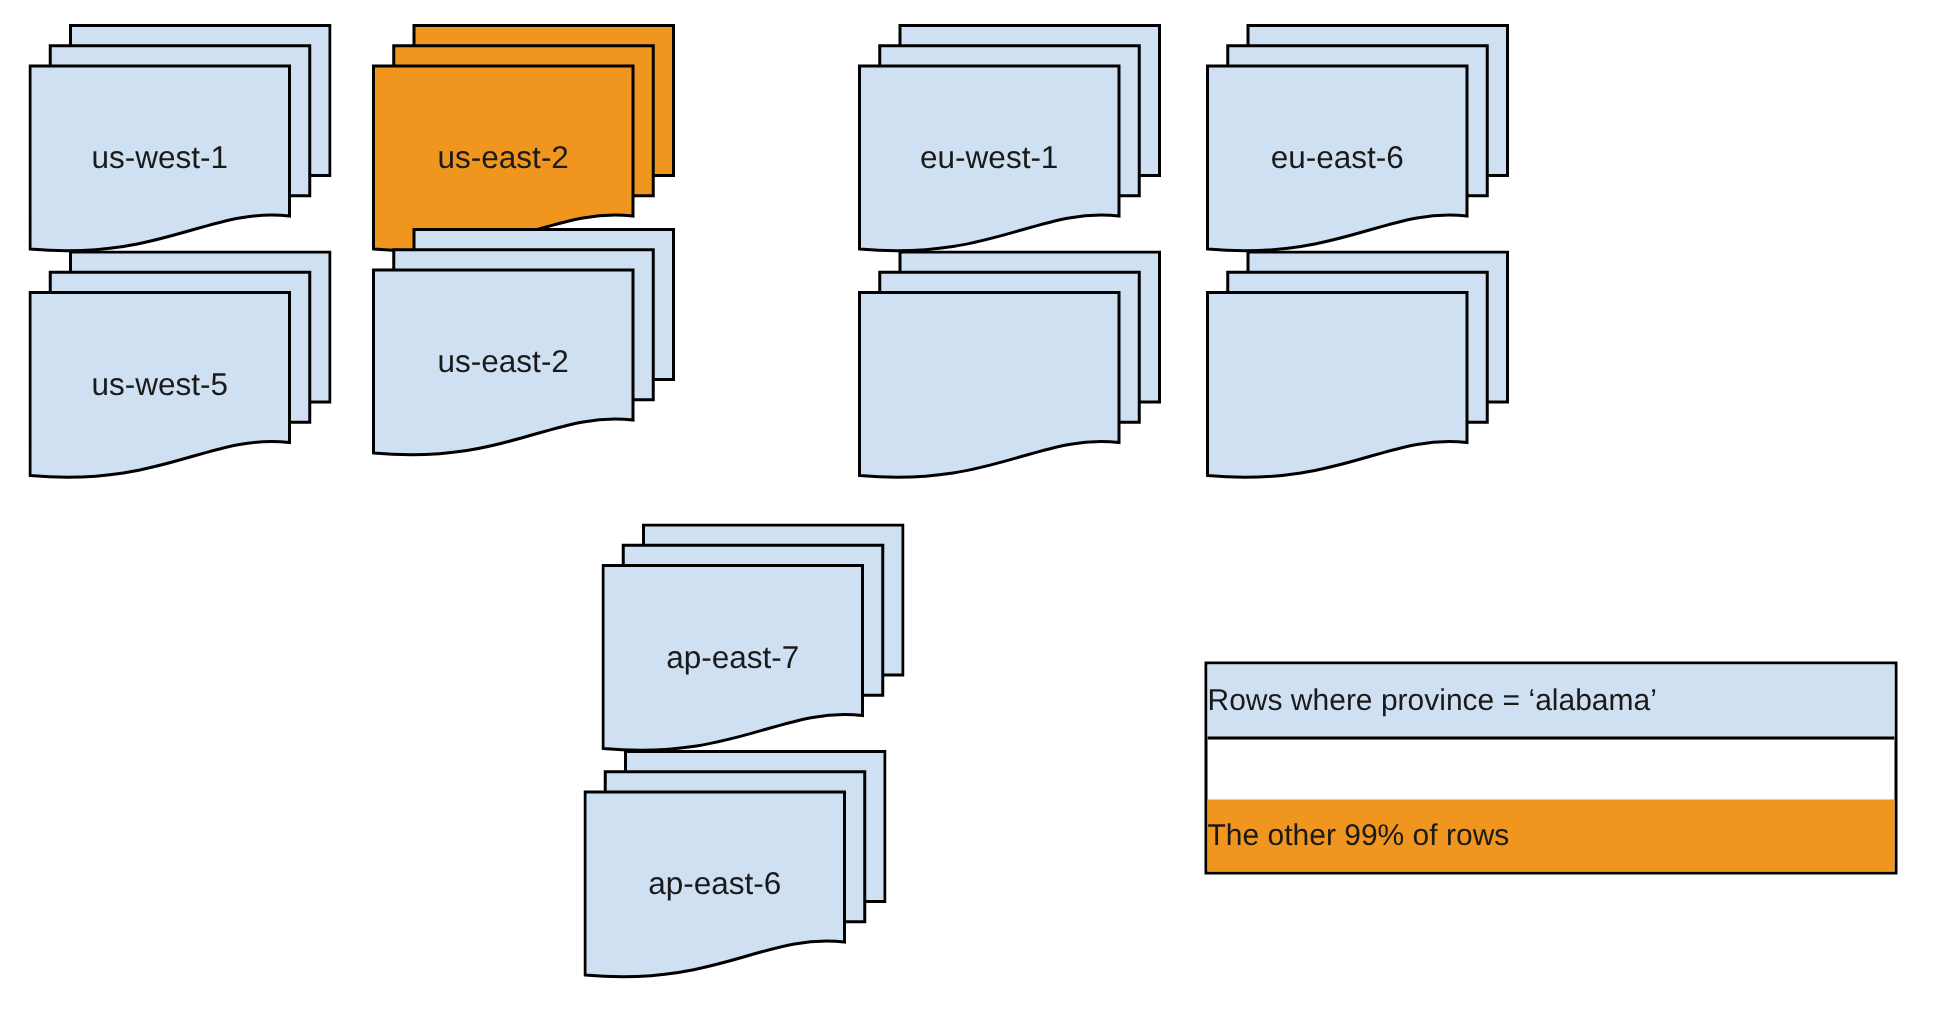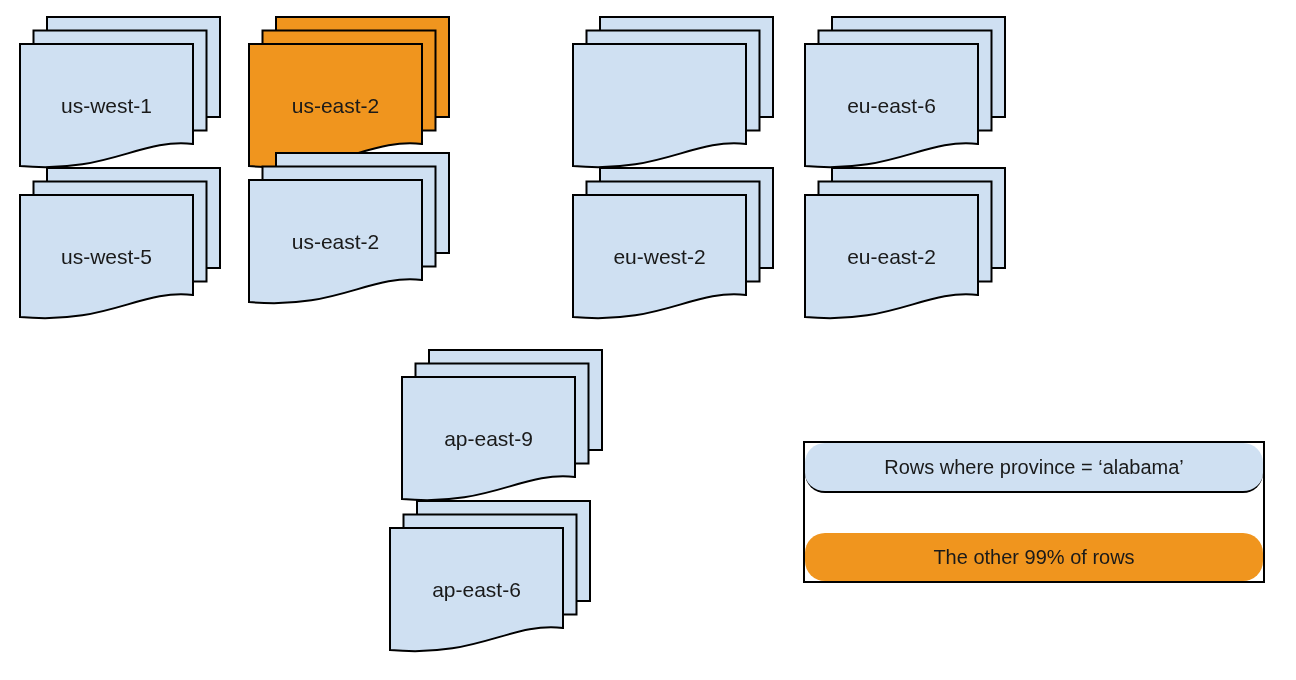--- a/index.html
+++ b/index.html
@@ -52,24 +52,23 @@
     left: 803px; top: 441px;
     width: 462px; height: 142px;
     border: 2px solid var(--outline);
     display: flex;
     flex-direction: column;
   }
   .legend-row {
     flex: 1;
     display: flex;
     align-items: center;
-    justify-content: center;
+    justify-content: flex-start;
     font-size: 20px;
     color: var(--text);
-    border-radius: 20px;
   }
   .legend-row.blue {
     background: var(--document-fill);
     border-bottom: 2px solid var(--outline);
   }
   .legend-row.orange {
     background: var(--highlight-fill);
     margin-top: 40px;
   }
 </style>
@@ -95,20 +94,21 @@
     </svg>
     <div class="stack-label">us-east-2</div>
   </div>
 
   <div class="stack" style="left:572px; top:16px">
     <svg width="202" height="156" viewBox="0 0 202 156">
       <rect class="page" x="28" y="1" width="173" height="100"></rect>
       <rect class="page" x="14.5" y="14.5" width="173" height="100"></rect>
       <path class="page" d="M1 28 H174 V128 C120 122 90 158 1 150 Z"></path>
     </svg>
+    <div class="stack-label">eu-west-1</div>
   </div>
 
   <div class="stack" style="left:804px; top:16px">
     <svg width="202" height="156" viewBox="0 0 202 156">
       <rect class="page" x="28" y="1" width="173" height="100"></rect>
       <rect class="page" x="14.5" y="14.5" width="173" height="100"></rect>
       <path class="page" d="M1 28 H174 V128 C120 122 90 158 1 150 Z"></path>
     </svg>
     <div class="stack-label">eu-east-6</div>
   </div>
@@ -130,39 +130,37 @@
     </svg>
     <div class="stack-label">us-east-2</div>
   </div>
 
   <div class="stack" style="left:572px; top:167px">
     <svg width="202" height="156" viewBox="0 0 202 156">
       <rect class="page" x="28" y="1" width="173" height="100"></rect>
       <rect class="page" x="14.5" y="14.5" width="173" height="100"></rect>
       <path class="page" d="M1 28 H174 V128 C120 122 90 158 1 150 Z"></path>
     </svg>
-    <div class="stack-label">eu-west-2</div>
   </div>
 
   <div class="stack" style="left:804px; top:167px">
     <svg width="202" height="156" viewBox="0 0 202 156">
       <rect class="page" x="28" y="1" width="173" height="100"></rect>
       <rect class="page" x="14.5" y="14.5" width="173" height="100"></rect>
       <path class="page" d="M1 28 H174 V128 C120 122 90 158 1 150 Z"></path>
     </svg>
-    <div class="stack-label">eu-east-2</div>
   </div>
 
   <div class="stack" style="left:401px; top:349px">
     <svg width="202" height="156" viewBox="0 0 202 156">
       <rect class="page" x="28" y="1" width="173" height="100"></rect>
       <rect class="page" x="14.5" y="14.5" width="173" height="100"></rect>
       <path class="page" d="M1 28 H174 V128 C120 122 90 158 1 150 Z"></path>
     </svg>
-    <div class="stack-label">ap-east-9</div>
+    <div class="stack-label">ap-east-7</div>
   </div>
 
   <div class="stack" style="left:389px; top:500px">
     <svg width="202" height="156" viewBox="0 0 202 156">
       <rect class="page" x="28" y="1" width="173" height="100"></rect>
       <rect class="page" x="14.5" y="14.5" width="173" height="100"></rect>
       <path class="page" d="M1 28 H174 V128 C120 122 90 158 1 150 Z"></path>
     </svg>
     <div class="stack-label">ap-east-6</div>
   </div>

